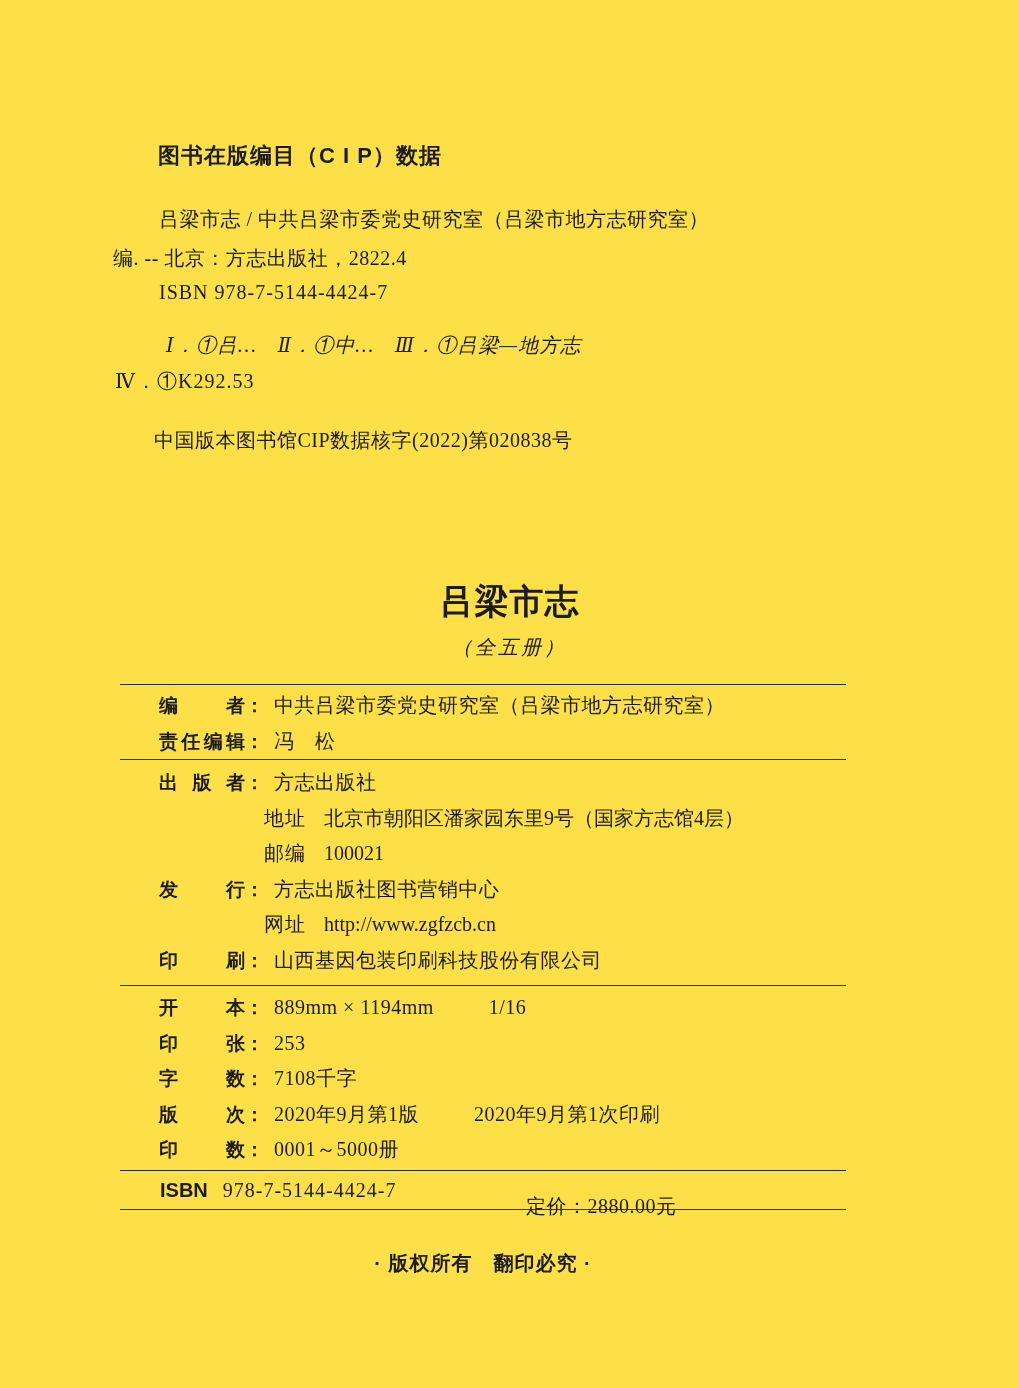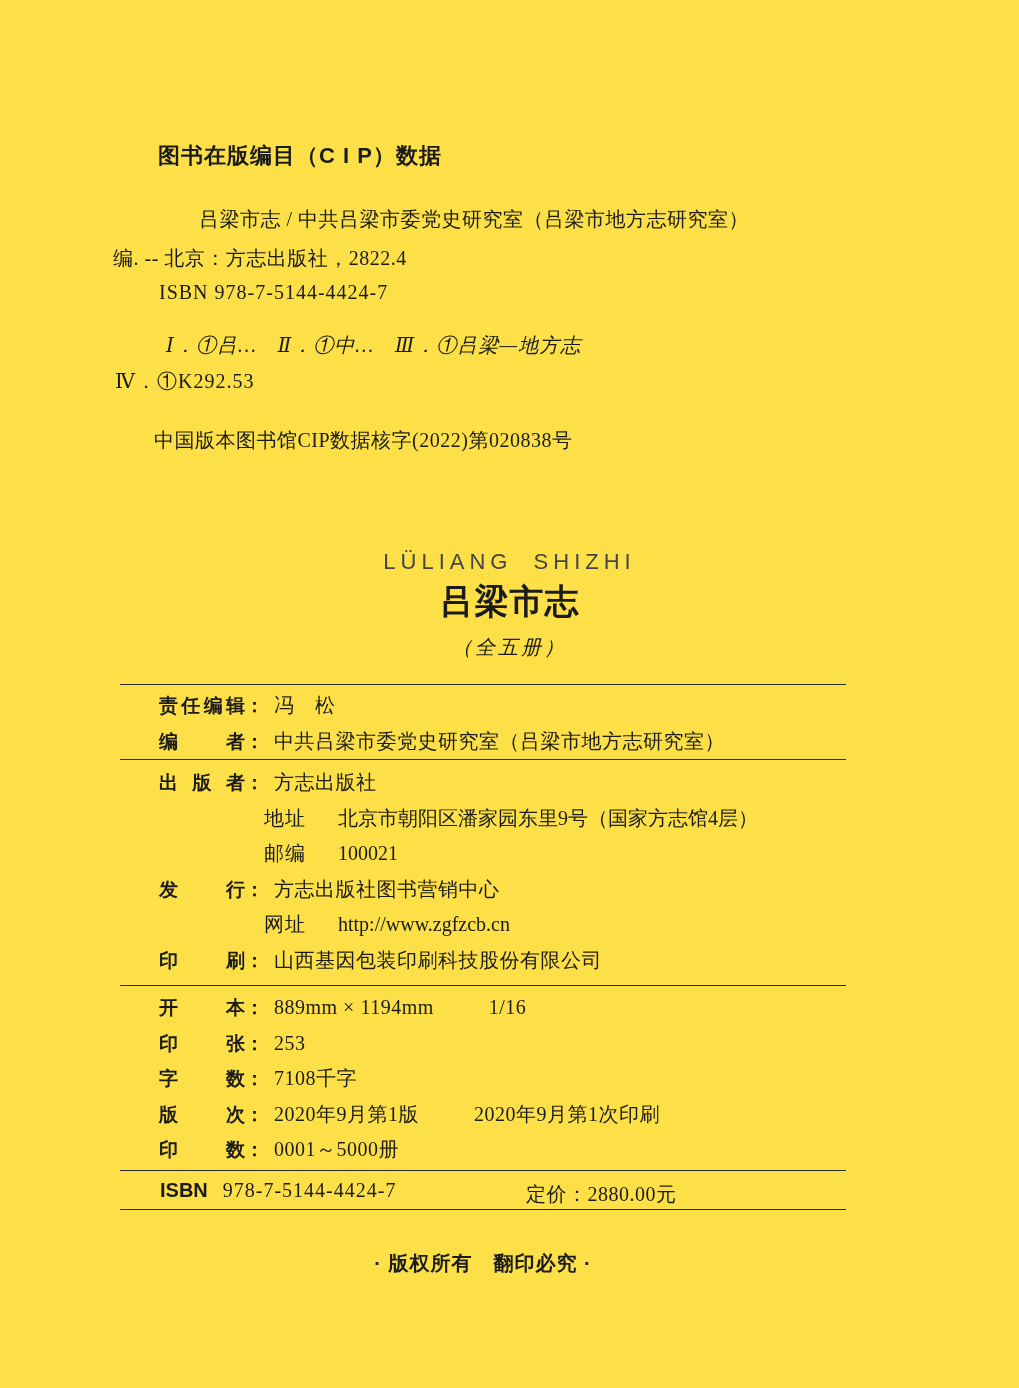--- a/index.html
+++ b/index.html
@@ -13,21 +13,21 @@
   }
   .page { position:absolute; inset:0; background:#fde047; overflow:hidden; }
   .sans { font-family:"Liberation Sans","DejaVu Sans",sans-serif; }
 
   
   .cip-header {
     position:absolute; left:158px; top:141px;
     font-size:22px; font-weight:700; letter-spacing:1px;
   }
   .cip-line { position:absolute; font-size:20px; white-space:pre; letter-spacing:0.5px; }
-  .cip-l1 { left:159px; top:206px;margin-left:40px; }
+  .cip-l1 { left:159px; top:206px; }
   .cip-l2 { left:113px; top:245px; }
   .cip-l3 { left:159px; top:281px; letter-spacing:1px; }
   .cls-l1 { left:166px; top:332px; letter-spacing:1px;font-style:italic; }
   .cls-l2 { left:115px; top:368px; letter-spacing:1px; }
   .cip-num { left:154px; top:427px; letter-spacing:0.5px; }
 
   
   .center-line { position:absolute; left:0; width:1019px; text-align:center; line-height:1; }
   .romanized {
     top:551px; font-size:22px; color:#454545;
@@ -47,60 +47,59 @@
   .g2 .row, .g3 .row { height:35.5px; line-height:35.5px; }
   .subrow { padding-left:144px; }
   .lbl {
     display:inline-block; width:86px;
     text-align:justify; text-align-last:justify; text-justify:distribute;
     font-family:"Liberation Sans","DejaVu Sans",sans-serif;
     font-weight:700; font-size:19px; vertical-align:baseline;
   }
   .colon { font-family:"Liberation Sans","DejaVu Sans",sans-serif; font-weight:700; font-size:19px; }
   .val { margin-left:10px; letter-spacing:0.5px; }
-  .sublbl { display:inline-block; min-width:40px; margin-right:32px; letter-spacing:1px; }
+  .sublbl { display:inline-block; min-width:40px; margin-right:18px; letter-spacing:1px; }
   .val2 { margin-left:55px; letter-spacing:0.5px; }
 
   .isbn-row { position:relative; height:38px; line-height:38px; padding-left:40px; white-space:nowrap; }
   .isbn-lbl { font-family:"Liberation Sans","DejaVu Sans",sans-serif; font-weight:700; font-size:20px; }
   .isbn-num { margin-left:15px; letter-spacing:1px; }
-  .price { position:absolute; left:406px; top:4px; letter-spacing:0.5px; }
+  .price { position:absolute; left:406px; top:16px; letter-spacing:0.5px; }
 
   .copyright {
     position:absolute; left:120px; top:1250px; width:726px;
     text-align:center; font-family:"Liberation Sans","DejaVu Sans",sans-serif;
     font-weight:700; font-size:20px; letter-spacing:1px;
   }
 </style>
 </head>
 <body>
 
 <div class="page">
 
   <div class="cip-header sans">图书在版编目（C I P）数据</div>
   <div class="cip-line cip-l1">吕梁市志 / 中共吕梁市委党史研究室（吕梁市地方志研究室）</div>
   <div class="cip-line cip-l2">编. -- 北京：方志出版社，2822.4</div>
   <div class="cip-line cip-l3">ISBN 978-7-5144-4424-7</div>
   <div class="cip-line cls-l1">Ⅰ．①吕…　Ⅱ．①中…　Ⅲ．①吕梁—地方志</div>
   <div class="cip-line cls-l2">Ⅳ．①K292.53</div>
   <div class="cip-line cip-num">中国版本图书馆CIP数据核字(2022)第020838号</div>
 
-  <div class="center-line romanized sans">LÜLIANG  SHIZHI</div>
   <div class="center-line book-title sans">吕梁市志</div>
   <div class="center-line volume-sub">（全五册）</div>
 
   <div class="colophon">
     <div class="rule"></div>
 
     <div class="grp g1">
       <div class="row">
-        <span class="lbl">责任编辑</span><span class="colon">：</span><span class="val">冯　松</span>
+        <span class="lbl">编者</span><span class="colon">：</span><span class="val">中共吕梁市委党史研究室（吕梁市地方志研究室）</span>
       </div>
       <div class="row">
-        <span class="lbl">编者</span><span class="colon">：</span><span class="val">中共吕梁市委党史研究室（吕梁市地方志研究室）</span>
+        <span class="lbl">责任编辑</span><span class="colon">：</span><span class="val">冯　松</span>
       </div>
     </div>
 
     <div class="rule"></div>
 
     <div class="grp g2">
       <div class="row">
         <span class="lbl">出版者</span><span class="colon">：</span><span class="val">方志出版社</span>
       </div>
       <div class="row subrow">

